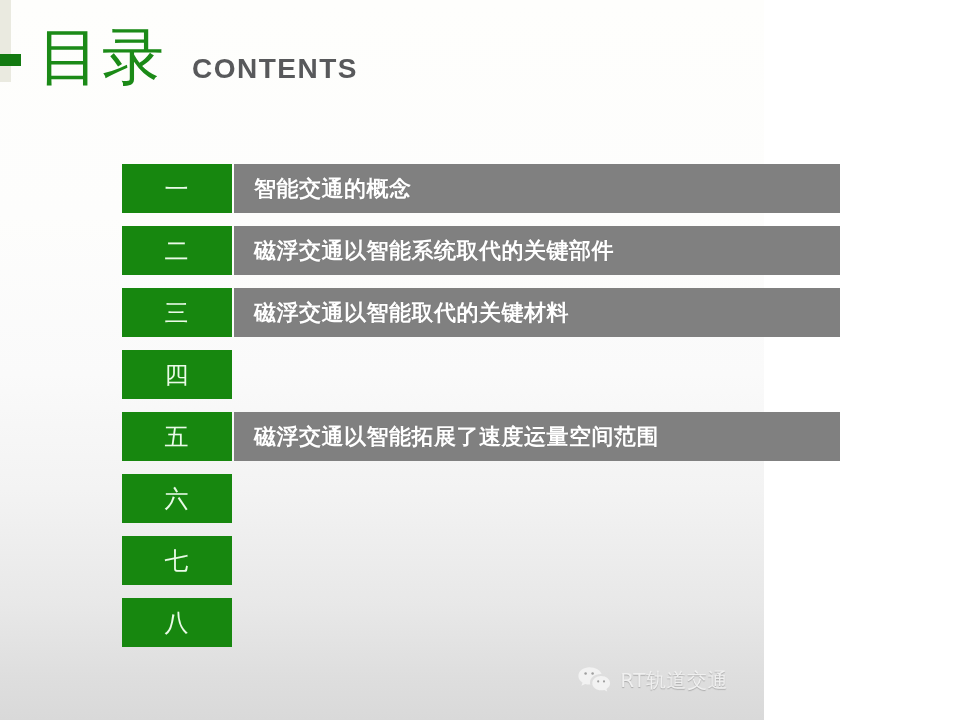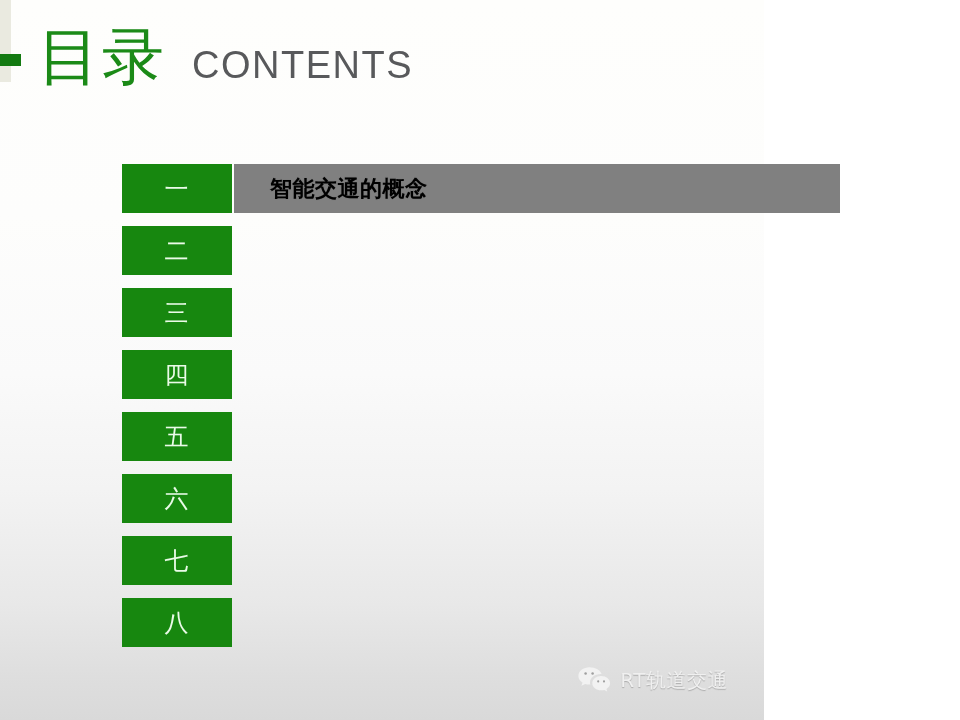--- a/index.html
+++ b/index.html
@@ -58,23 +58,23 @@
     color: #1b8a17;
     font-size: 62px;
     line-height: 1;
     font-weight: 400;
     letter-spacing: 2px;
     font-family: "DejaVu Sans", "Liberation Sans", sans-serif;
   }
   .title-en {
     margin-left: 26px;
     color: #58595b;
-    font-size: 38px;
+    font-size: 28px;
     line-height: 1;
-    font-weight: 400;
+    font-weight: 700;
     letter-spacing: 1.5px;
     font-family: "Liberation Sans", sans-serif;
   }
 
   
   .toc {
     position: absolute;
     left: 122px;
     top: 164px;
     width: 718px;
@@ -95,24 +95,24 @@
     display: flex;
     align-items: center;
     justify-content: center;
     font-size: 24px;
     letter-spacing: 1px;
     font-family: "DejaVu Sans", "Liberation Sans", sans-serif;
   }
   .toc-text {
     flex: 1 1 auto;
     background: #808080;
-    color: #000000;
+    color: #ffffff;
     display: flex;
     align-items: center;
-    padding-left: 36px;
+    padding-left: 20px;
     font-size: 22px;
     font-weight: bold;
     letter-spacing: 0.5px;
     box-sizing: border-box;
     font-family: "DejaVu Sans", "Liberation Sans", sans-serif;
     text-shadow: 0 0 1px rgba(0,0,0,0.25);
   }
   .toc-gap {
     flex: 0 0 2px;
     background: transparent;
@@ -156,32 +156,35 @@
 
   <div class="toc" id="toc-list">
       <div class="toc-row">
         <div class="toc-num">一</div>
         <div class="toc-gap"></div>
         <div class="toc-text">智能交通的概念</div>
       </div>
       <div class="toc-row">
         <div class="toc-num">二</div>
         <div class="toc-gap"></div>
+        <div class="toc-text">磁浮交通以智能系统取代的关键部件</div>
       </div>
       <div class="toc-row">
         <div class="toc-num">三</div>
         <div class="toc-gap"></div>
+        <div class="toc-text">磁浮交通以智能取代的关键材料</div>
       </div>
       <div class="toc-row">
         <div class="toc-num">四</div>
         <div class="toc-gap"></div>
       </div>
       <div class="toc-row">
         <div class="toc-num">五</div>
         <div class="toc-gap"></div>
+        <div class="toc-text">磁浮交通以智能拓展了速度运量空间范围</div>
       </div>
       <div class="toc-row">
         <div class="toc-num">六</div>
         <div class="toc-gap"></div>
       </div>
       <div class="toc-row">
         <div class="toc-num">七</div>
         <div class="toc-gap"></div>
       </div>
       <div class="toc-row">

